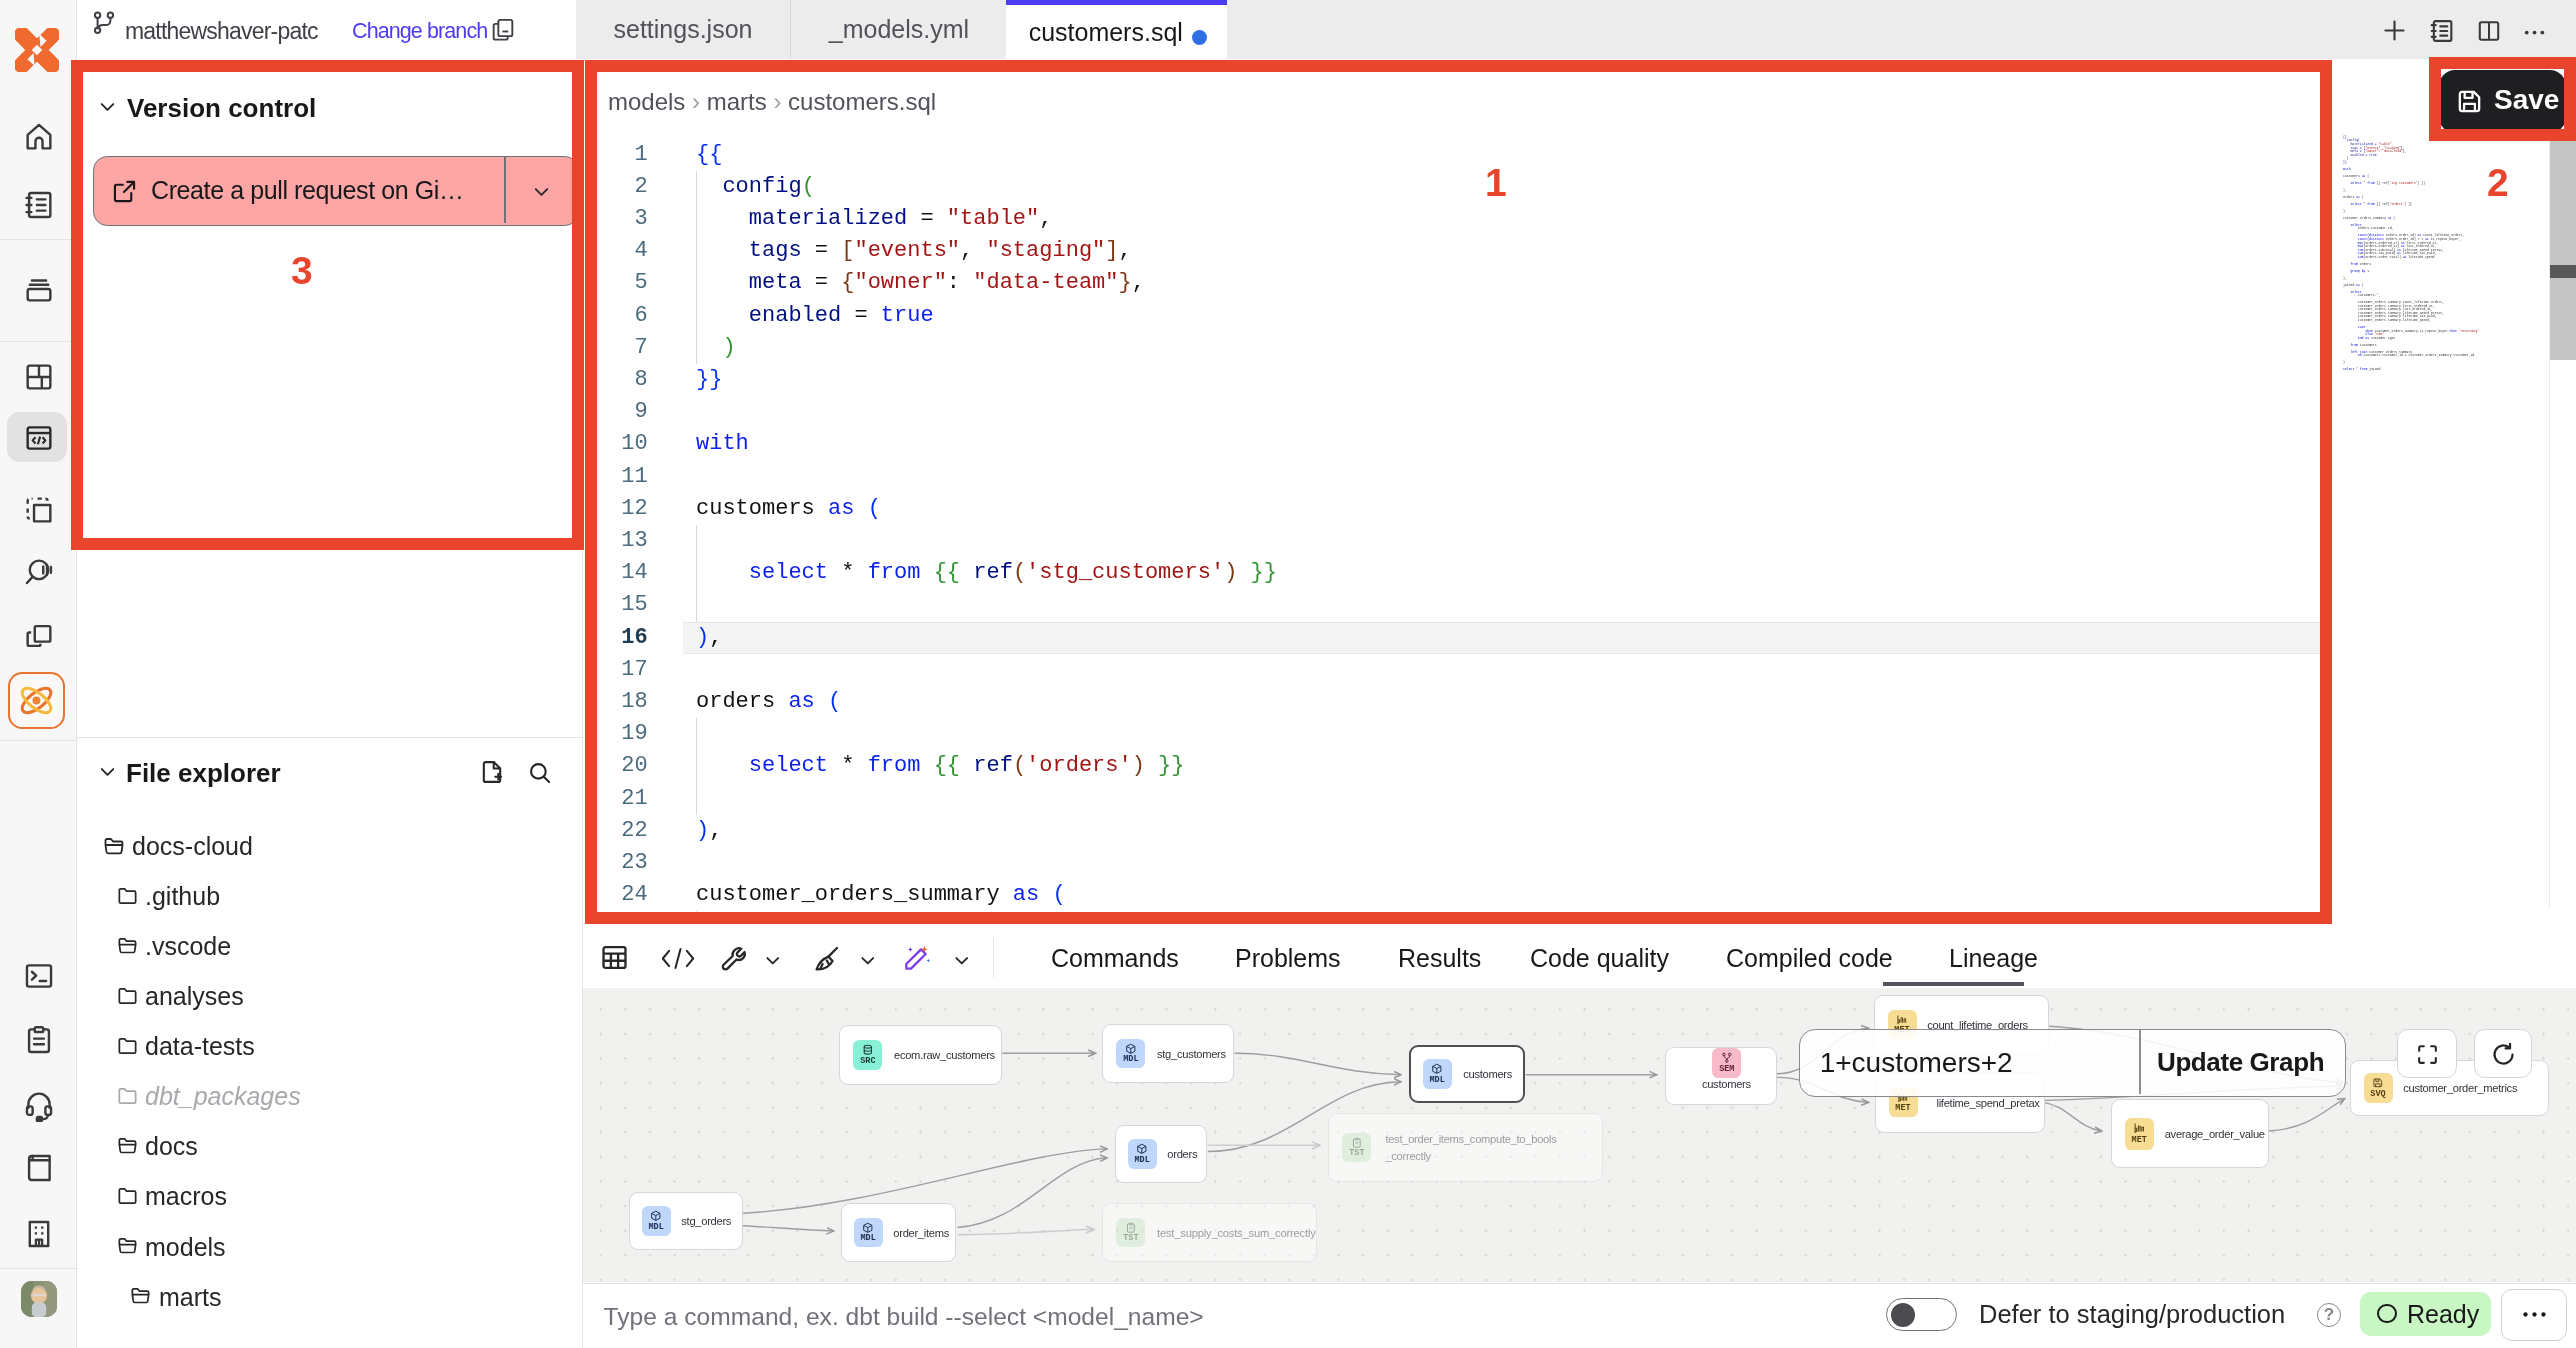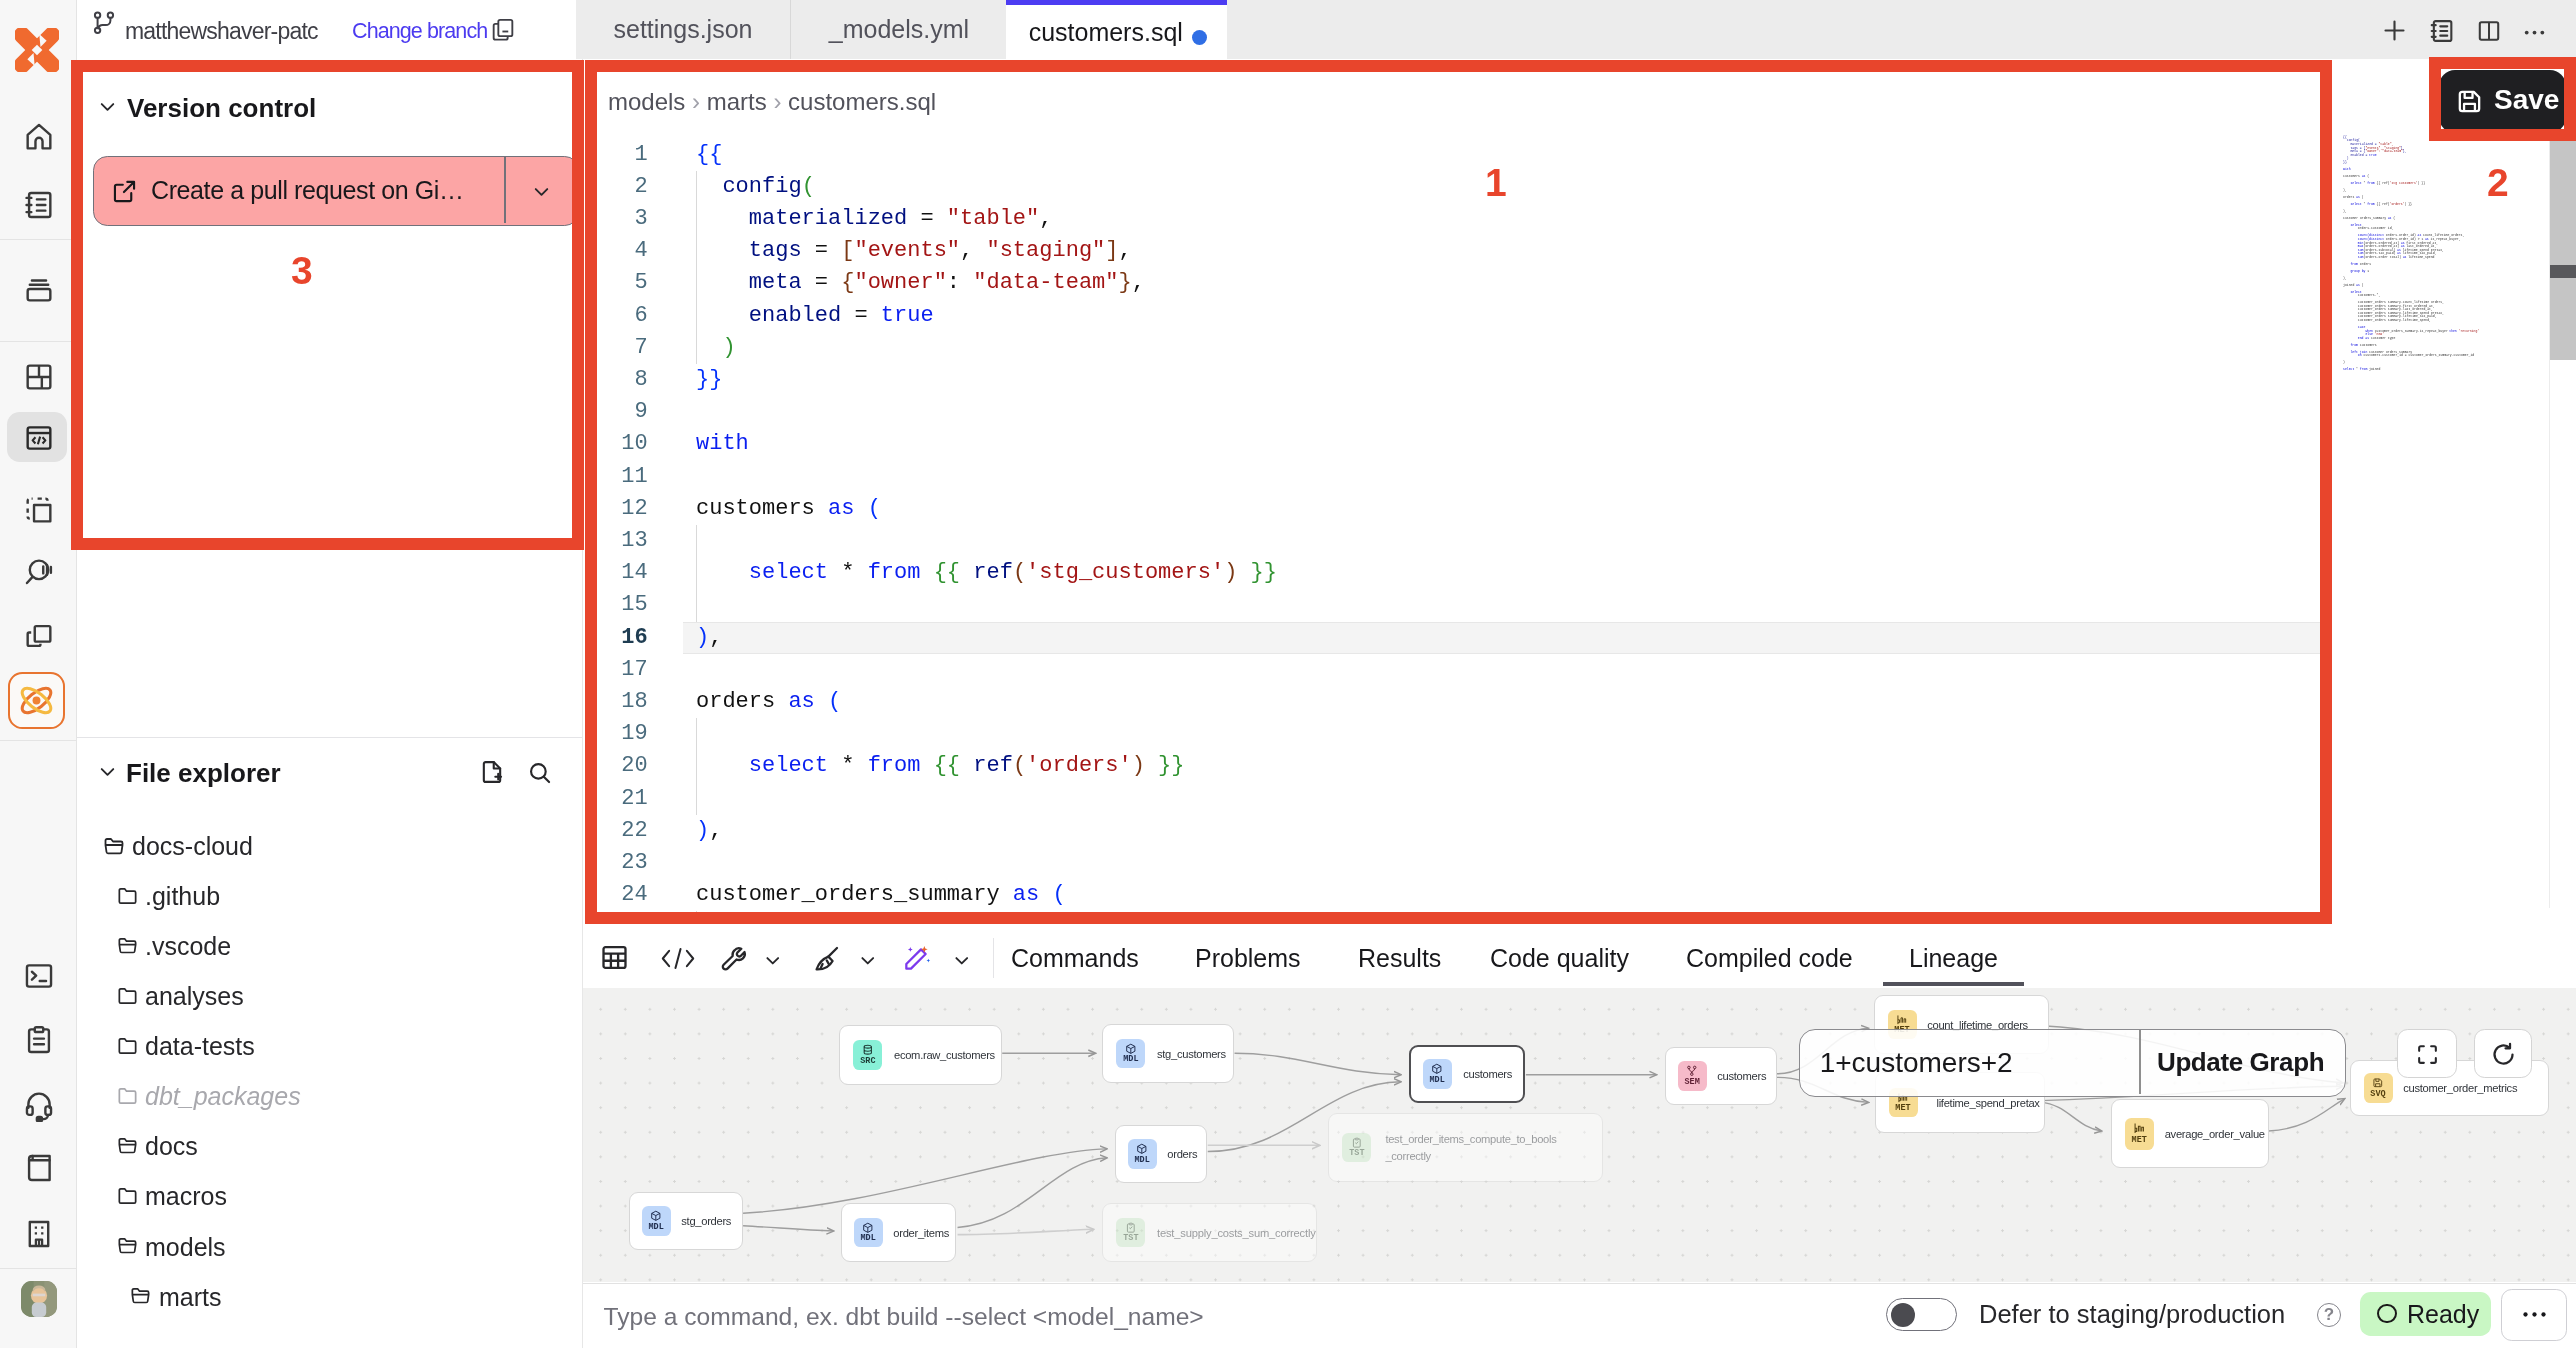--- a/index.html
+++ b/index.html
@@ -26,21 +26,21 @@
   .num { position:absolute; width:54px; text-align:right; color:#4a6b7d; font-family:"Liberation Mono", monospace; font-size:22px; line-height:32px; height:32px; }
   .kw { color:#0a1ff0; } 
   .nv { color:#001080; } 
   .st { color:#a31515; } 
   .b1 { color:#0431fa; } 
   .b2 { color:#319331; } 
   .b3 { color:#7b3814; } 
   .bk { color:#111111; }
   
   #btoolbar { left:583px; top:927px; width:1993px; height:62px; background:#fff; }
-  .btab { position:absolute; top:0; height:62px; display:flex; align-items:center; color:#18181b; font-size:25px; }
+  .btab { position:absolute; top:0; height:62px; display:flex; align-items:center; color:#18181b; font-size:25px;margin-left:40px; }
   
   #lineage { left:583px; top:988px; width:1993px; height:294px; background:#f1f1f0;
      background-image:radial-gradient(#d6d6d4 1.1px, transparent 1.1px); background-size:24.6px 24.6px; background-position:5.4px 9px;}
   .node { position:absolute; background:#fff; border:1.3px solid #d7d7d7; border-radius:9px; display:flex; align-items:center; }
   .tile { border-radius:6.3px; display:flex; flex-direction:column; align-items:center; justify-content:center; }
   .tile .tt { font-family:"Liberation Mono", monospace; font-weight:700; }
   .nlabel { color:#30343a; font-size:19.7px; }
   
   #cmdbar { left:583px; top:1283px; width:1993px; height:56px; background:#fff; border-top:0.9px solid #e2e2e2; }
   
@@ -604,21 +604,21 @@
         <svg width="11.6" height="11.6" viewBox="0 0 24 24" fill="none" stroke="#2c4a2d" stroke-width="2">
             <rect x="5" y="4" width="14" height="17" rx="2"></rect>
             <rect x="9" y="2.5" width="6" height="3.4" rx="1" fill="#fff"></rect>
             <path d="M9 12 l2 2 4 -4.5"></path>
           </svg>
         <div class="tt" style="font-size:8.5px; color:#2c4a2d;">TST</div>
       </div>
       <div class="nlabel" style="margin-left:11.6px; font-size:11.2px; letter-spacing:-0.2px;">test_supply_costs_sum_correctly</div>
     </div>
 
-    <div class="node" style="left:1082px; top:59px; width:112px; height:58px;">
+    <div class="node" style="left:1082px; top:59px; width:112px; height:58px;flex-direction:column;">
       <div class="tile" style="margin-left:11.6px; width:29px; height:29.5px; background:#f6bac9;">
         <svg width="11.6" height="11.6" viewBox="0 0 24 24" fill="none" stroke="#5d1f33" stroke-width="2">
             <circle cx="6" cy="5" r="2.6"></circle>
             <circle cx="18" cy="5" r="2.6"></circle>
             <circle cx="12" cy="19" r="2.6"></circle>
             <path d="M6 7.6 C 6 13, 12 11, 12 16.4 M18 7.6 C 18 13, 12 11, 12 16.4"></path>
           </svg>
         <div class="tt" style="font-size:8.5px; color:#5d1f33;">SEM</div>
       </div>
       <div class="nlabel" style="margin-left:10.7px; font-size:11.2px; letter-spacing:-0.3px;">customers</div>

